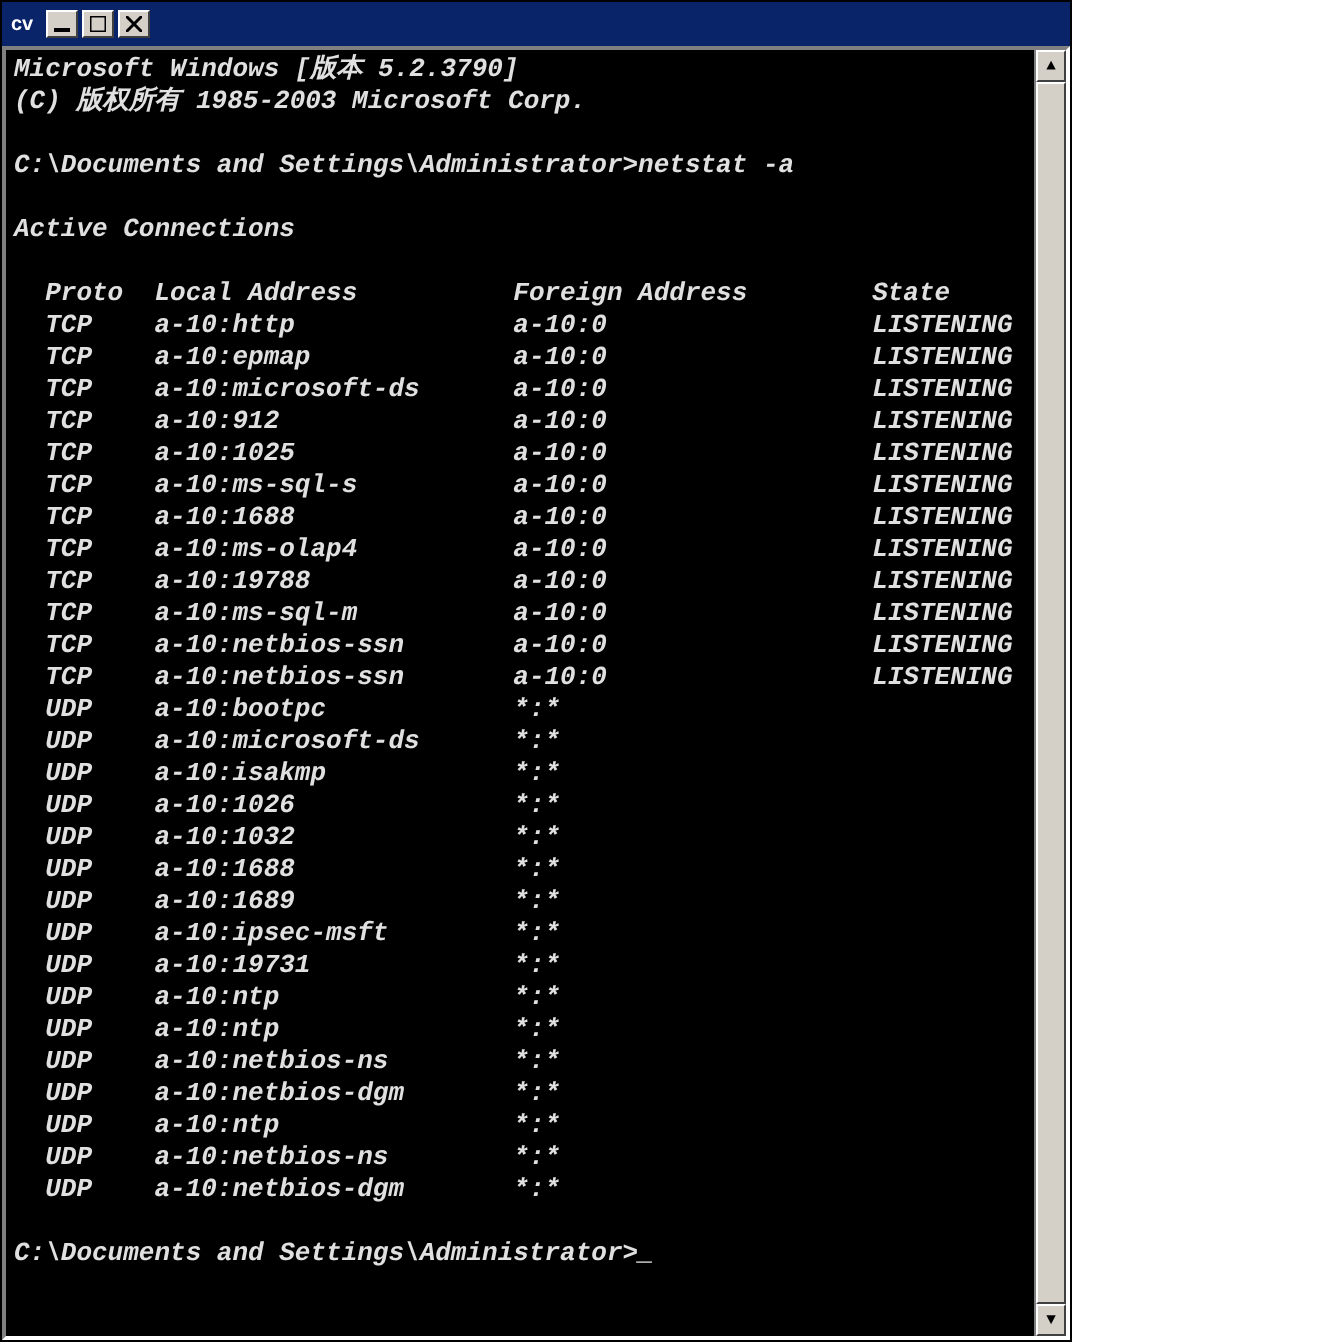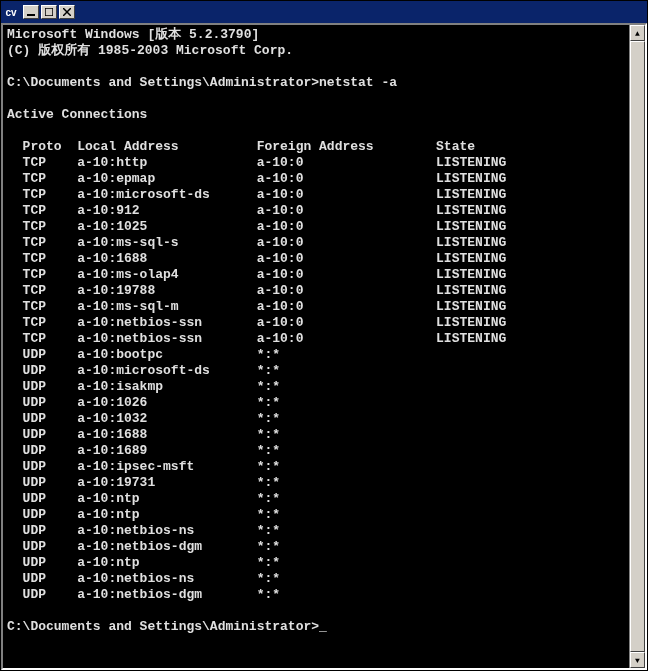--- a/index.html
+++ b/index.html
@@ -3,21 +3,21 @@
 <meta charset="utf-8">
 <style>
 * { margin: 0; padding: 0; box-sizing: border-box; }
 body {
   width: 668px; height: 671px;
   background: #fff;
   font-family: "Courier New", monospace;
   overflow: hidden;
 }
 .window {
-  width: 648px; height: 671px;
+  width: 536px; height: 671px;
   border: 1px solid #000;
   display: flex; flex-direction: column;
   background: #404040;
 }
 .titlebar {
   height: 22px;
   background: linear-gradient(to bottom, #0a246a 0%, #0a246a 50%, #4a6ca8 100%);
   background: #0a246a;
   display: flex; align-items: center;
   padding: 0 2px;
@@ -52,20 +52,21 @@
 .terminal {
   flex: 1; background: #000;
   color: #e0e0e0;
   font-family: "NSimSun", "SimSun", "Courier New", monospace;
   font-size: 13px;
   line-height: 16px;
   padding: 2px 4px;
   white-space: pre;
   overflow: hidden;
   font-weight: bold;
+  font-style: italic;
 }
 .scrollbar {
   width: 16px; background: #d4d0c8;
   display: flex; flex-direction: column;
   border-left: 1px solid #808080;
 }
 .sb-btn {
   height: 16px; background: #d4d0c8;
   border: 1px solid #fff;
   border-right-color: #404040; border-bottom-color: #404040;

